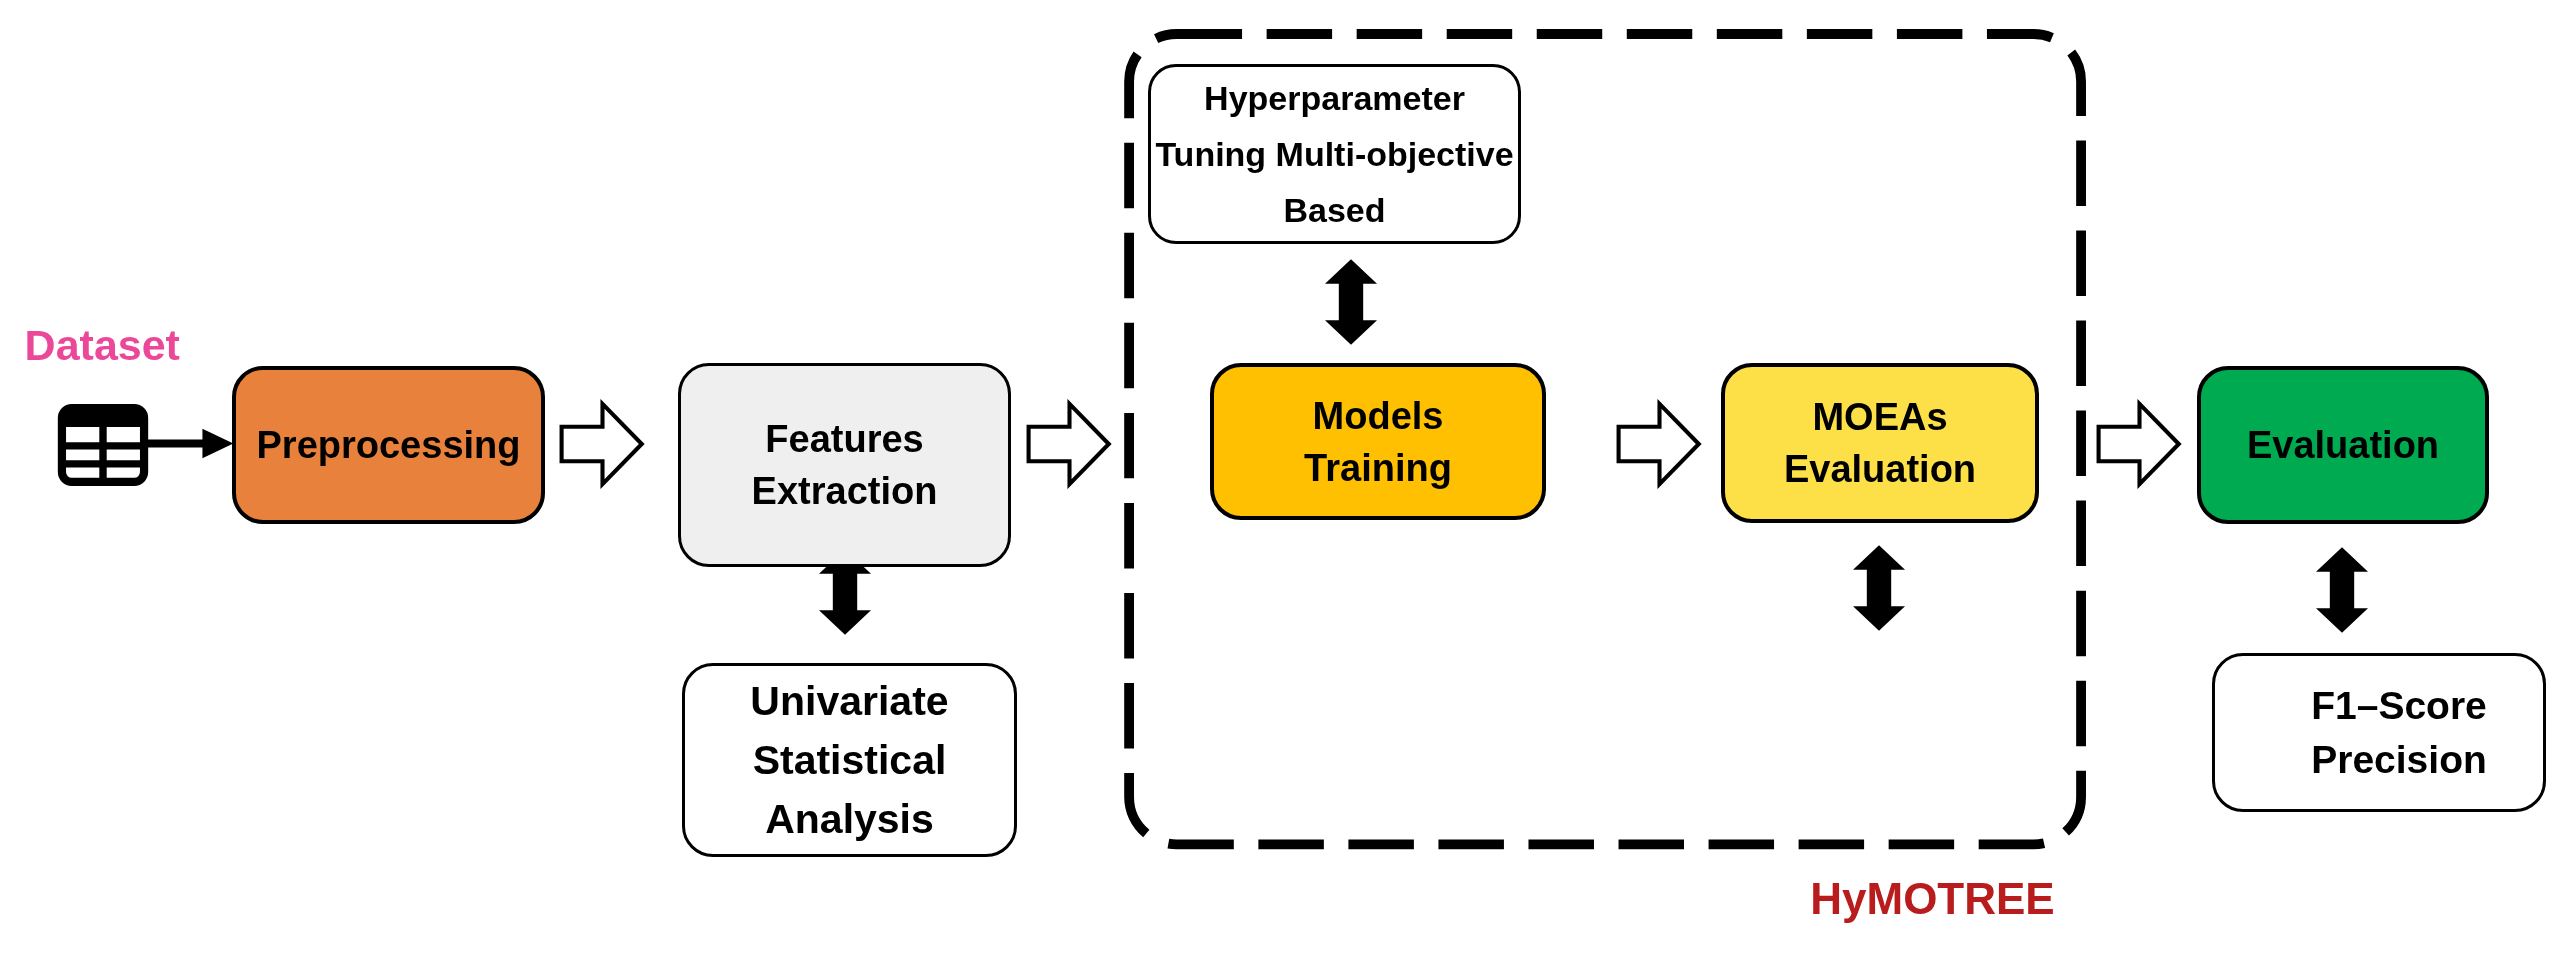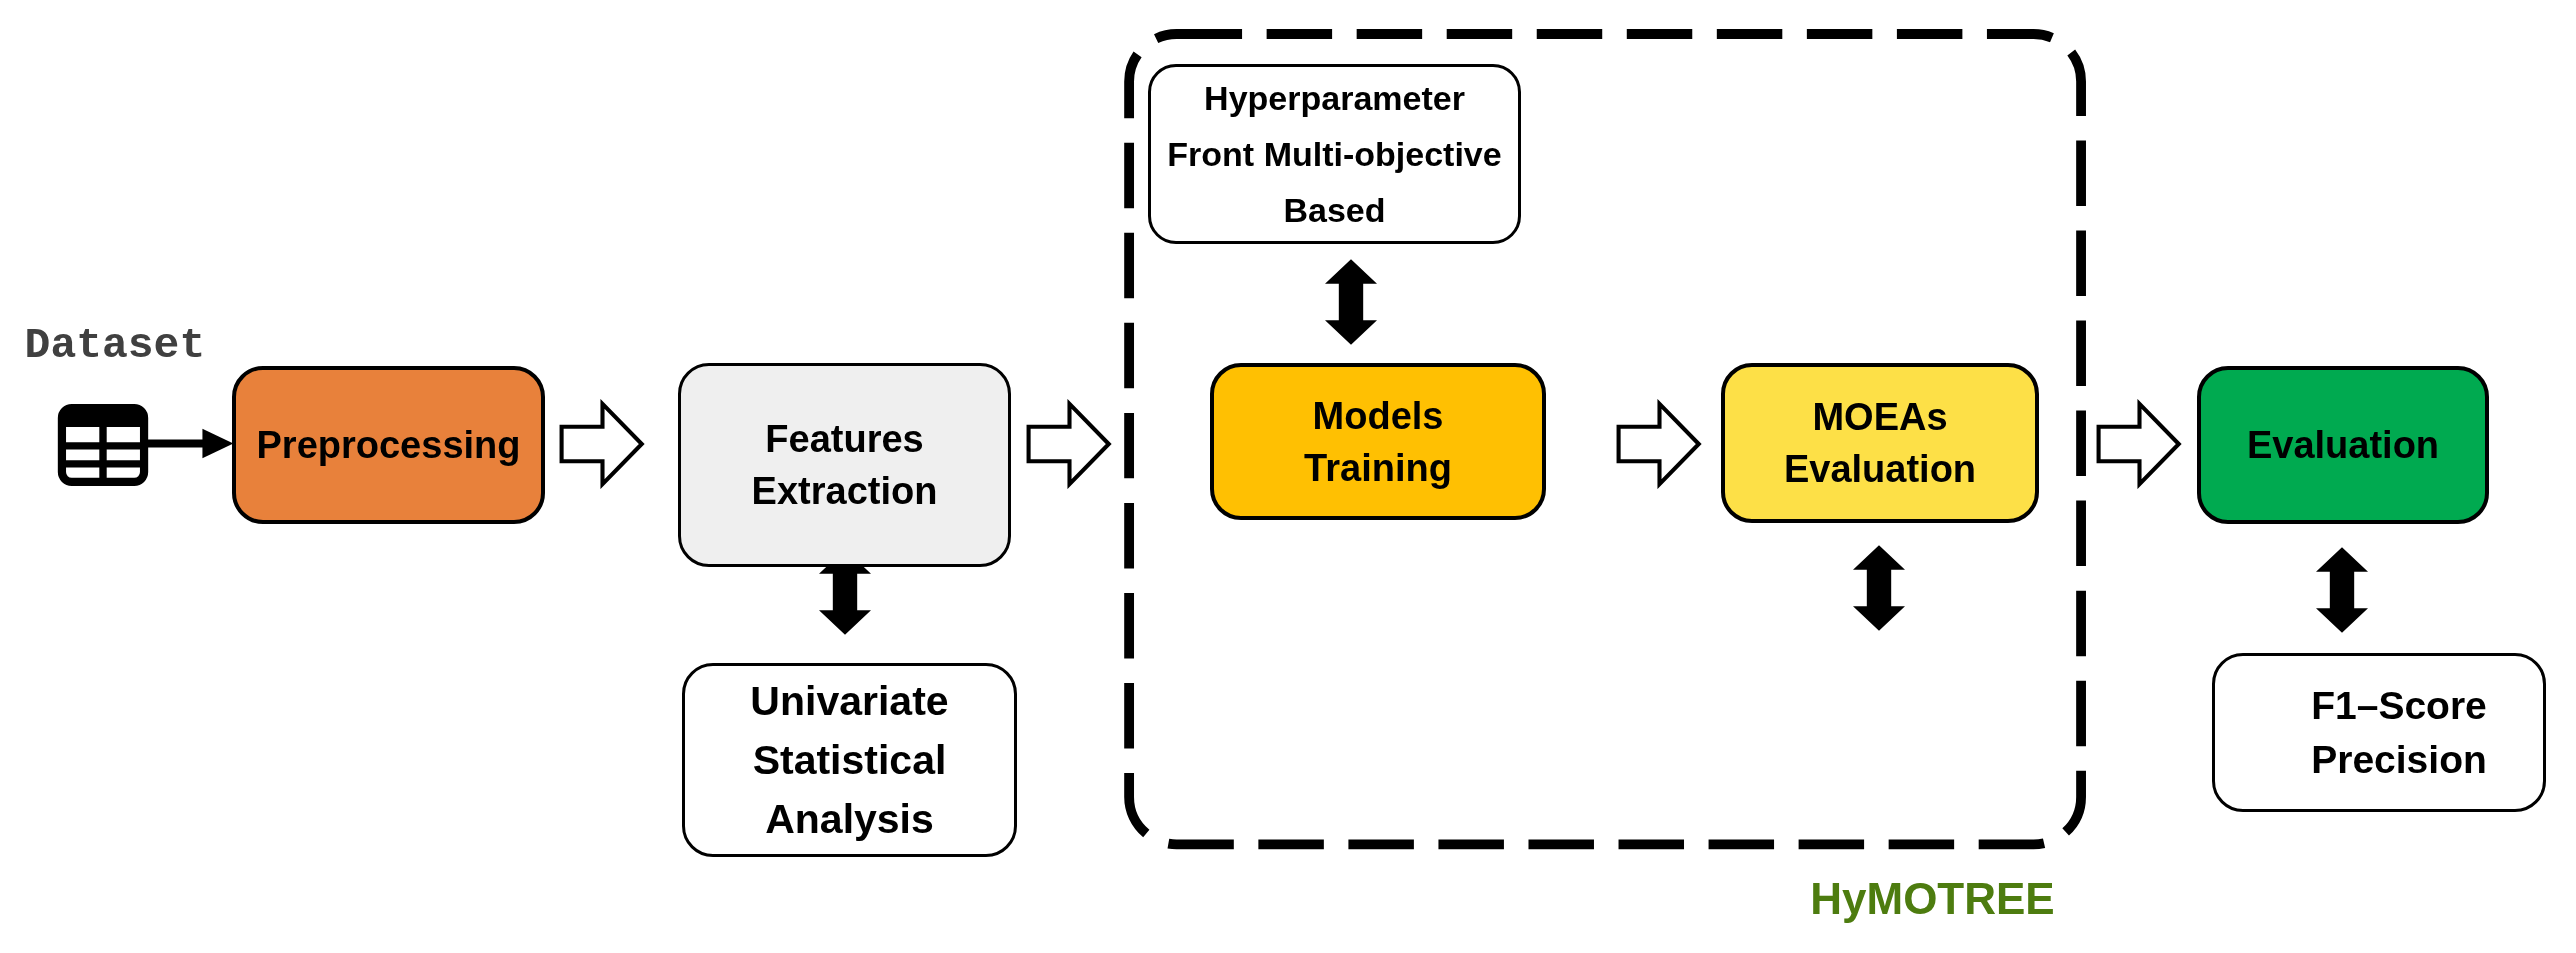--- a/index.html
+++ b/index.html
@@ -40,27 +40,26 @@
   .n-hyperparameter{ left: 1148px; top: 64px;  width: 373px; height: 180px; font-size: 34px; line-height: 56px; border-width: 3.3px; border-radius: 28px; }
   .n-models        { left: 1210px; top: 363px; width: 336px; height: 157px; font-size: 38px; line-height: 52px; }
   .n-moeas         { left: 1721px; top: 363px; width: 318px; height: 160px; font-size: 38px; line-height: 52px; }
   .n-pareto        { left: 1721px; top: 653px; width: 318px; height: 160px; font-size: 39px; line-height: 54px; border-width: 3.3px; }
   .n-evaluation    { left: 2197px; top: 366px; width: 292px; height: 158px; font-size: 38px; line-height: 49px; }
   .n-f1            { left: 2212px; top: 653px; width: 334px; height: 159px; font-size: 39px; line-height: 54px; border-width: 3.3px; }
 
   
   .dataset-label {
     left: 24.6px; top: 321px;
-    font-size: 43px; font-weight: bold; color: #404040;
+    font-size: 43px; font-weight: bold; color: #ec4899;
     white-space: nowrap;
-    font-family: Liberation Mono, monospace;
   }
   .hymotree-label {
     left: 1785px; top: 874px; width: 295px;
-    font-size: 44px; font-weight: bold; color: #4d7c0f;
+    font-size: 44px; font-weight: bold; color: #b91c1c;
     text-align: center; white-space: nowrap;
   }
 
   svg { display: block; }
 </style>
 </head>
 <body>
 
 <div class="canvas">
 
@@ -119,21 +118,21 @@
   </div>
 
   <div class="node n-univariate" style="background: rgb(255, 255, 255);">
     <span class="ln">Univariate</span>
     <span class="ln">Statistical</span>
     <span class="ln">Analysis</span>
   </div>
 
   <div class="node n-hyperparameter" style="background: rgb(255, 255, 255);">
     <span class="ln">Hyperparameter</span>
-    <span class="ln">Front Multi-objective</span>
+    <span class="ln">Tuning Multi-objective</span>
     <span class="ln">Based</span>
   </div>
 
   <div class="node n-models" style="background: rgb(255, 192, 2);">
     <span class="ln">Models</span>
     <span class="ln">Training</span>
   </div>
 
   <div class="node n-moeas" style="background: #fde047;">
     <span class="ln">MOEAs</span>

